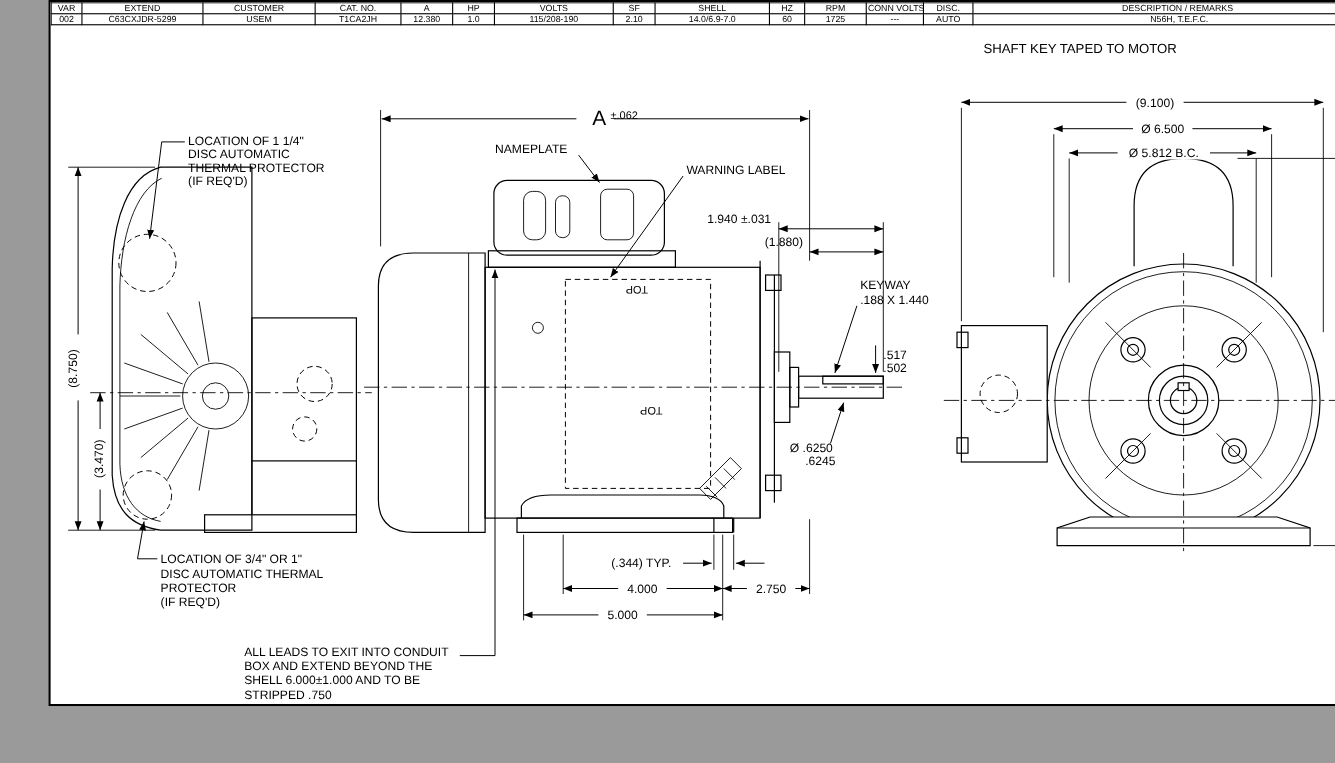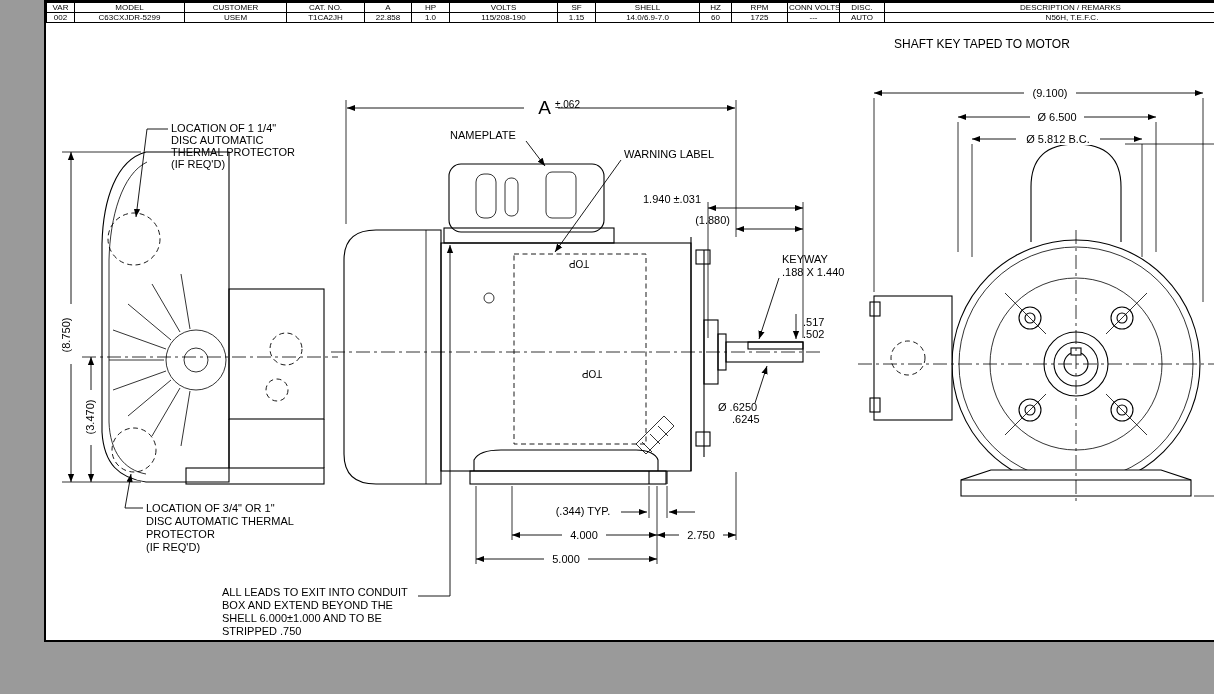--- a/index.html
+++ b/index.html
@@ -42,43 +42,43 @@
       <col style="width:104px">
         <col style="width:32px">
         <col style="width:56px">
         <col style="width:52px">
       <col style="width:45px">
         <col style="width:372px">
     </colgroup>
     <tbody>
         <tr>
       <td>VAR</td>
-      <td>MODEL</td>
+      <td>EXTEND</td>
       <td>CUSTOMER</td>
       <td>CAT. NO.</td>
       <td>A</td>
       <td>HP</td>
       <td>VOLTS</td>
       <td>SF</td>
       <td>SHELL</td>
       <td>HZ</td>
       <td>RPM</td>
       <td>CONN VOLTS</td>
       <td>DISC.</td>
       <td>DESCRIPTION / REMARKS</td>
     </tr>
     <tr>
       <td>002</td>
       <td>C63CXJDR-5299</td>
       <td>USEM</td>
       <td>T1CA2JH</td>
-      <td>22.858</td>
+      <td>12.380</td>
       <td>1.0</td>
       <td>115/208-190</td>
-      <td>1.15</td>
+      <td>2.10</td>
       <td>14.0/6.9-7.0</td>
       <td>60</td>
       <td>1725</td>
       <td>---</td>
       <td>AUTO</td>
       <td class="left">N56H, T.E.F.C.</td>
     </tr>
   </tbody>
     </table>
 

